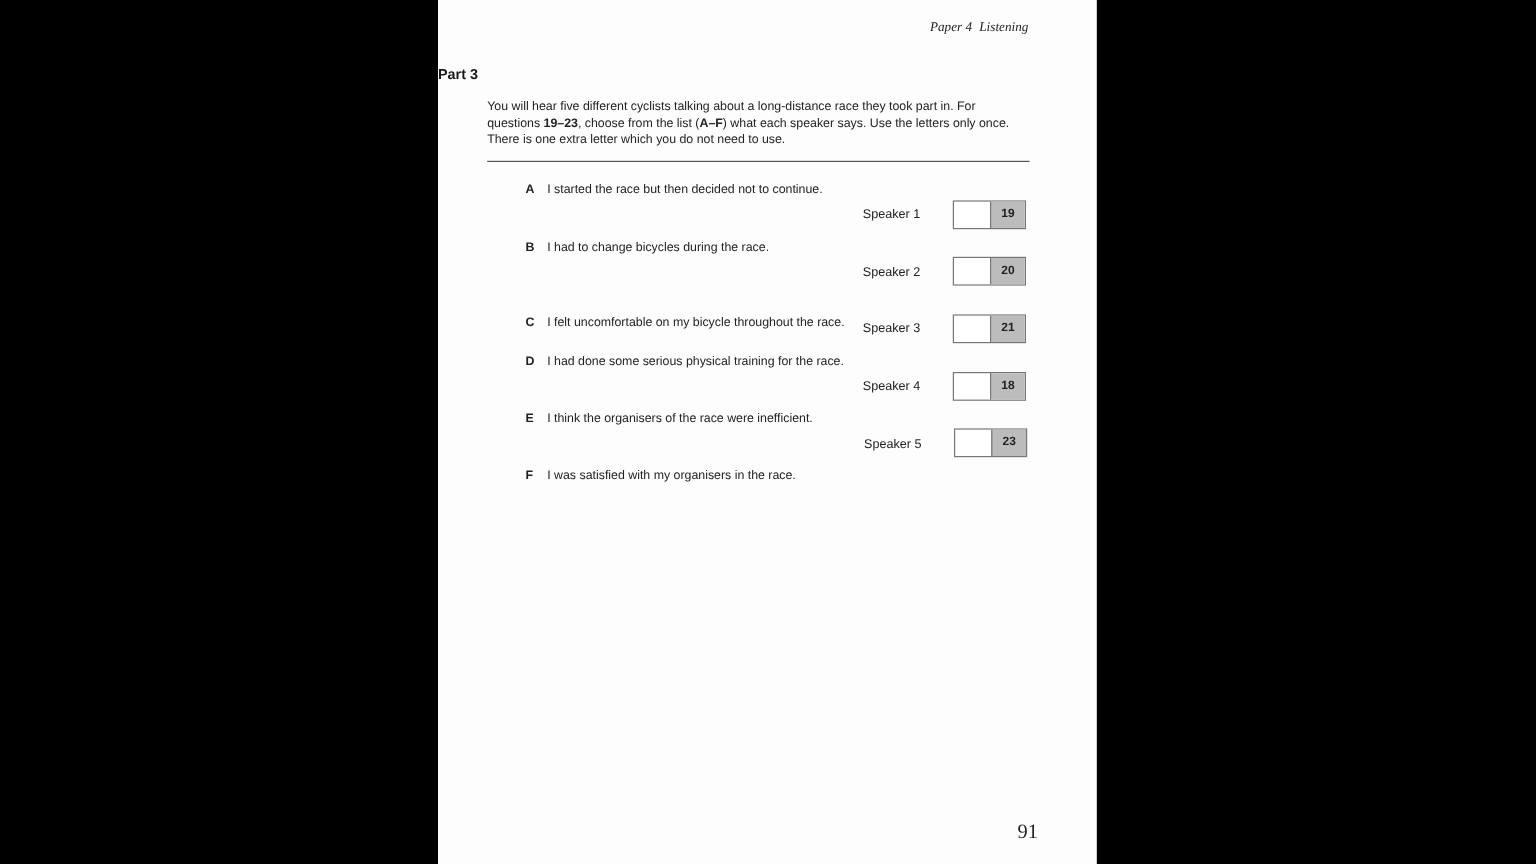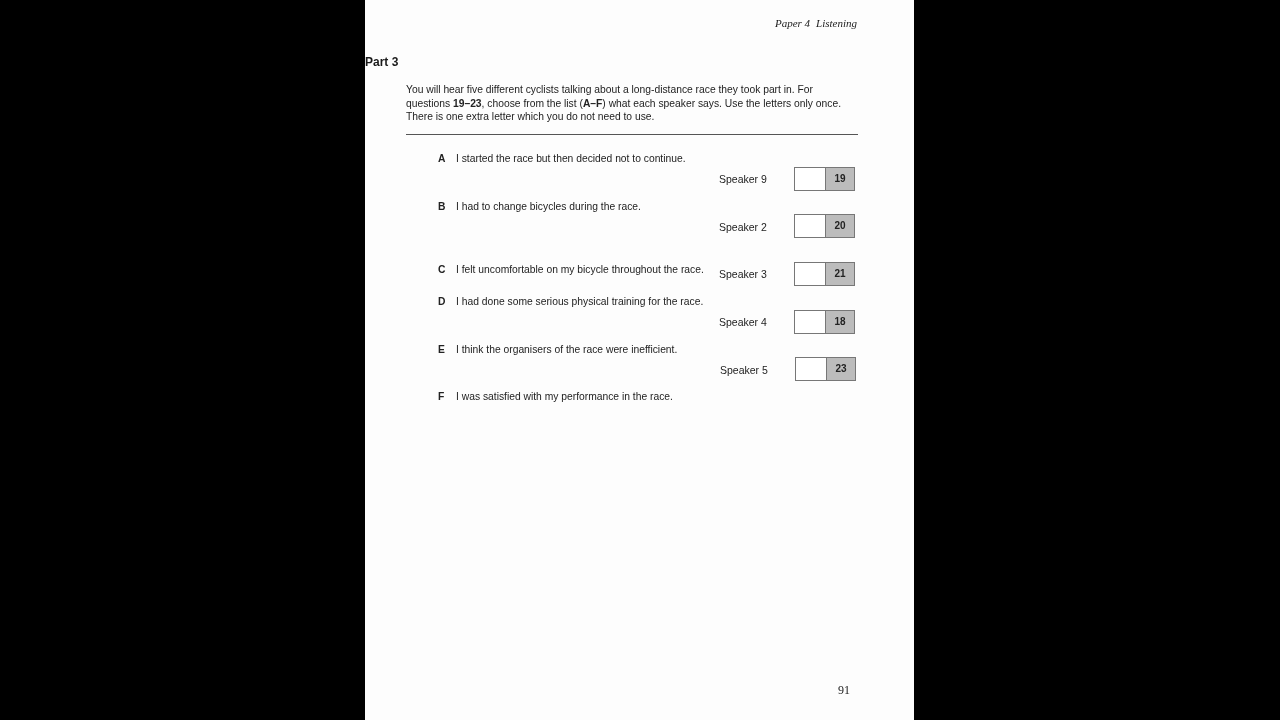--- a/index.html
+++ b/index.html
@@ -8,21 +8,21 @@
   .header { position:absolute; right:57px; top:17px; font-family:"Liberation Serif", serif; font-style:italic; font-size:11px; color:#222; }
   .header .gap { display:inline-block; width:6px; }
   .title { position:absolute; left:0; right:0; top:55px; text-align:left; font-weight:bold; font-size:12px; }
   .instructions { position:absolute; left:41px; width:452px; top:83px; font-size:10.3px; line-height:13.6px; color:#222; }
   .rule { position:absolute; left:41px; width:452px; top:134px; height:0; border-top:1.5px solid #555; }
   .option { position:absolute; left:41px; font-size:10.3px; color:#222; white-space:nowrap;margin-left:32px; }
   .option .letter { display:inline-block; width:18px; font-weight:bold; }
   .speaker { position:absolute; left:354px; font-size:10.5px; color:#222; }
   .box { position:absolute; left:429px; width:61px; height:24px; border:1px solid #777; background:#fff; box-sizing:border-box; }
   .box .num { position:absolute; right:0; top:0; bottom:0; width:28px; background:#bcbcbc; border-left:1px solid #777; font-size:10px; font-weight:bold; text-align:center; line-height:22px; color:#222; }
-  .pagenum { position:absolute; left:473px; top:683px; font-family:"Liberation Serif", serif; font-size:12px; color:#222; }
+  .pagenum { position:absolute; left:483px; top:683px; font-family:"Liberation Serif", serif; font-size:17px; color:#222; }
 </style>
 </head>
 <body>
 
 <div class="page">
   <div class="header">
     <span>Paper 4</span><span class="gap"></span><span>Listening</span>
   </div>
 
   <div class="title">Part 3</div>
@@ -31,23 +31,23 @@
     <span>You will hear five different cyclists talking about a long-distance race they took part in. For questions </span><b>19–23</b><span>, choose from the list (</span><b>A–F</b><span>) what each speaker says. Use the letters only once. There is one extra letter which you do not need to use.</span>
   </div>
 
   <div class="rule"></div>
 
   <div class="option" style="top:153px"><span class="letter">A</span><span>I started the race but then decided not to continue.</span></div>
   <div class="option" style="top:201px"><span class="letter">B</span><span>I had to change bicycles during the race.</span></div>
   <div class="option" style="top:264px"><span class="letter">C</span><span>I felt uncomfortable on my bicycle throughout the race.</span></div>
   <div class="option" style="top:296px"><span class="letter">D</span><span>I had done some serious physical training for the race.</span></div>
   <div class="option" style="top:344px"><span class="letter">E</span><span>I think the organisers of the race were inefficient.</span></div>
-  <div class="option" style="top:391px"><span class="letter">F</span><span>I was satisfied with my performance in the race.</span></div>
+  <div class="option" style="top:391px"><span class="letter">F</span><span>I was satisfied with my organisers in the race.</span></div>
 
-  <div class="speaker" style="top:173px">Speaker 9</div>
+  <div class="speaker" style="top:173px">Speaker 1</div>
   <div class="box" style="top:167px">
       <div class="num">19</div>
     </div>
 
   <div class="speaker" style="top:221px">Speaker 2</div>
   <div class="box" style="top:214px">
       <div class="num">20</div>
     </div>
 
   <div class="speaker" style="top:268px">Speaker 3</div>

